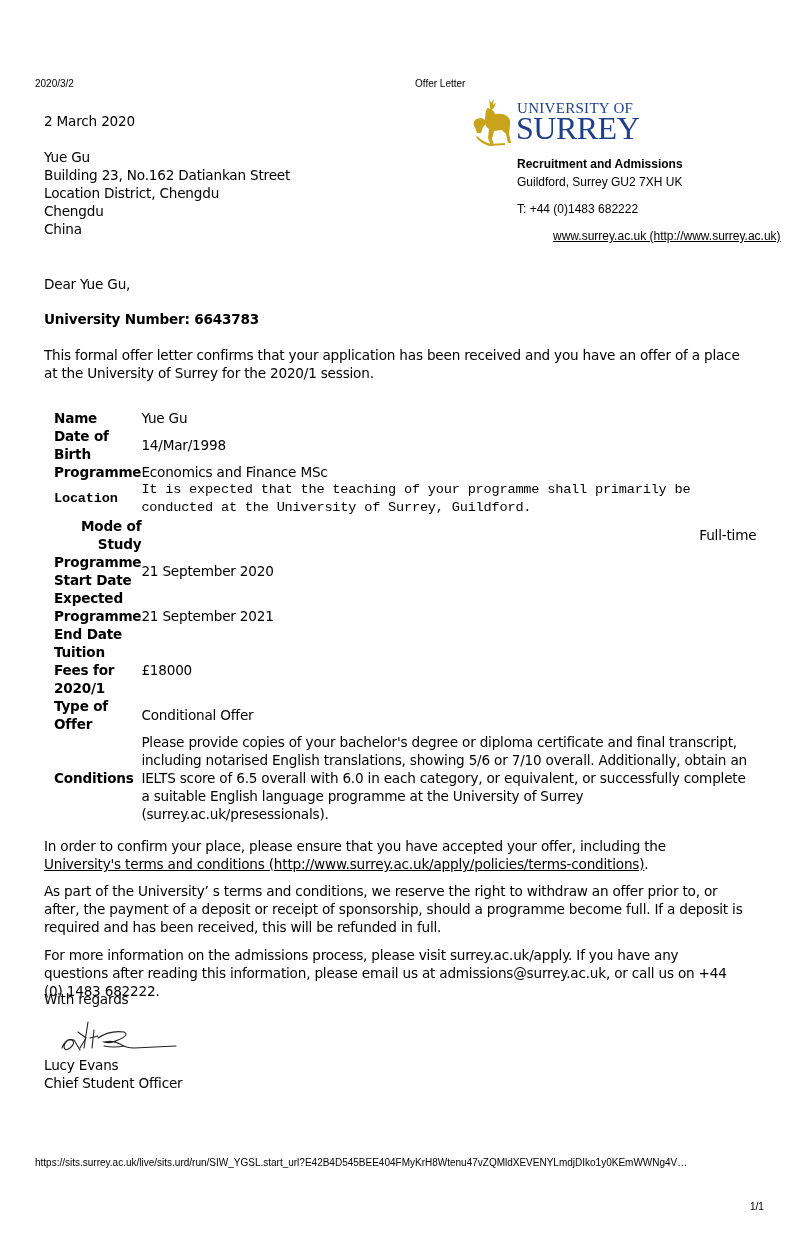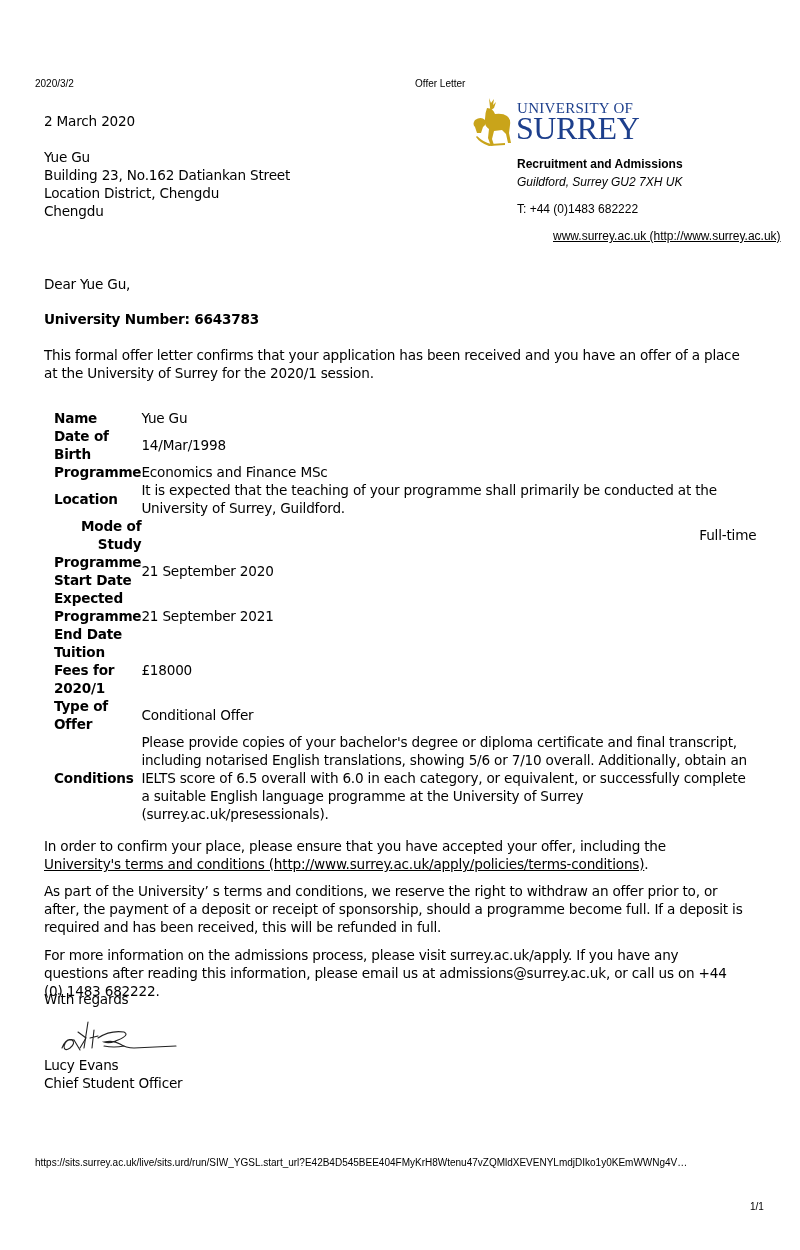--- a/index.html
+++ b/index.html
@@ -11,21 +11,21 @@
   .body-text { position: absolute; left: 44px; font-size: 13.6px; line-height: 18px; letter-spacing: -0.2px; }
   .letter-date { top: 112px; }
   .address { top: 148px; }
   .address div { height: 18px; }
   .logo { position: absolute; left: 471px; top: 96px; width: 180px; height: 54px; }
   .logo-text { position: absolute; left: 46px; top: 0; color: #1d3f8c; font-family: "Liberation Serif", serif; }
   .logo-line1 { position: absolute; top: 4px; left: 0; font-size: 15px; letter-spacing: 0.3px; white-space: nowrap; }
   .logo-line2 { position: absolute; top: 14px; left: -1px; font-size: 32px; letter-spacing: -0.5px; white-space: nowrap; }
   .contact { position: absolute; left: 517px; font-family: "Liberation Sans", sans-serif; font-size: 12px; }
   .c-dept { top: 157px; font-weight: bold; }
-  .c-addr { top: 175px; font-style: italic; }
+  .c-addr { top: 175px; }
   .c-tel { top: 202px; }
   .c-web { top: 229px; text-decoration: underline; margin-left: 36px; }
   .salutation { top: 275px; }
   .univ-num { top: 310px; font-weight: bold; }
   .intro { top: 346px; width: 700px; }
   table.details { position: absolute; left: 54px; top: 409px; border-collapse: collapse; font-size: 13.6px; letter-spacing: -0.2px; }
   table.details td { padding: 0; vertical-align: middle; line-height: 18px; }
   td.label { font-weight: bold; width: 78px; white-space: normal; }
   td.value { width: 615px; }
   .confirm { top: 837px; width: 700px; }
@@ -44,20 +44,21 @@
 
 <div class="hdr hdr-date">2020/3/2</div>
 <div class="hdr hdr-title">Offer Letter</div>
 
 <div class="body-text letter-date">2 March 2020</div>
 <div class="body-text address">
   <div>Yue Gu</div>
   <div>Building 23, No.162 Datiankan Street</div>
   <div>Location District, Chengdu</div>
   <div>Chengdu</div>
+  <div>China</div>
 </div>
 
 <div class="logo">
   <svg width="42" height="54" viewBox="0 0 42 54" style="position:absolute;left:0;top:0;">
     <g fill="#c9a41a">
       <path d="M18 2 l2 5 l3 -4 l-1 6 l3 -3 l-2 6 l-3 2 l1 4 l4 1 l-1 3 l-4 -1 z"></path>
       <path d="M16 12 q6 0 8 6 q8 -1 12 2 q4 3 3 9 l-1 8 l2 10 l-3 0 l-2 -9 l-4 -4 l-8 1 l-2 8 l2 6 l-3 1 l-3 -8 l1 -9 q-5 -3 -4 -10 q0 -6 2 -11 z"></path>
       <path d="M4 24 q6 -4 10 0 q2 4 -2 7 l-2 6 l-4 0 l-2 -6 q-3 -3 0 -7 z"></path>
       <path d="M6 40 q6 6 14 8 l14 -1 l0 2 l-16 1 q-9 -3 -13 -9 z"></path>
     </g>
@@ -84,21 +85,21 @@
     <td class="value">Yue Gu</td>
   </tr>
   <tr style="height:36px;">
     <td class="label">Date of Birth</td>
     <td class="value">14/Mar/1998</td>
   </tr>
   <tr style="height:18px;">
     <td class="label">Programme</td>
     <td class="value">Economics and Finance MSc</td>
   </tr>
-  <tr style="height:36px;">
+  <tr style="height:36px;font-family:Liberation Mono, monospace;">
     <td class="label">Location</td>
     <td class="value">It is expected that the teaching of your programme shall primarily be conducted at the University of Surrey, Guildford.</td>
   </tr>
   <tr style="height:36px;text-align:right;">
     <td class="label">Mode of Study</td>
     <td class="value">Full-time</td>
   </tr>
   <tr style="height:36px;">
     <td class="label">Programme Start Date</td>
     <td class="value">21 September 2020</td>

